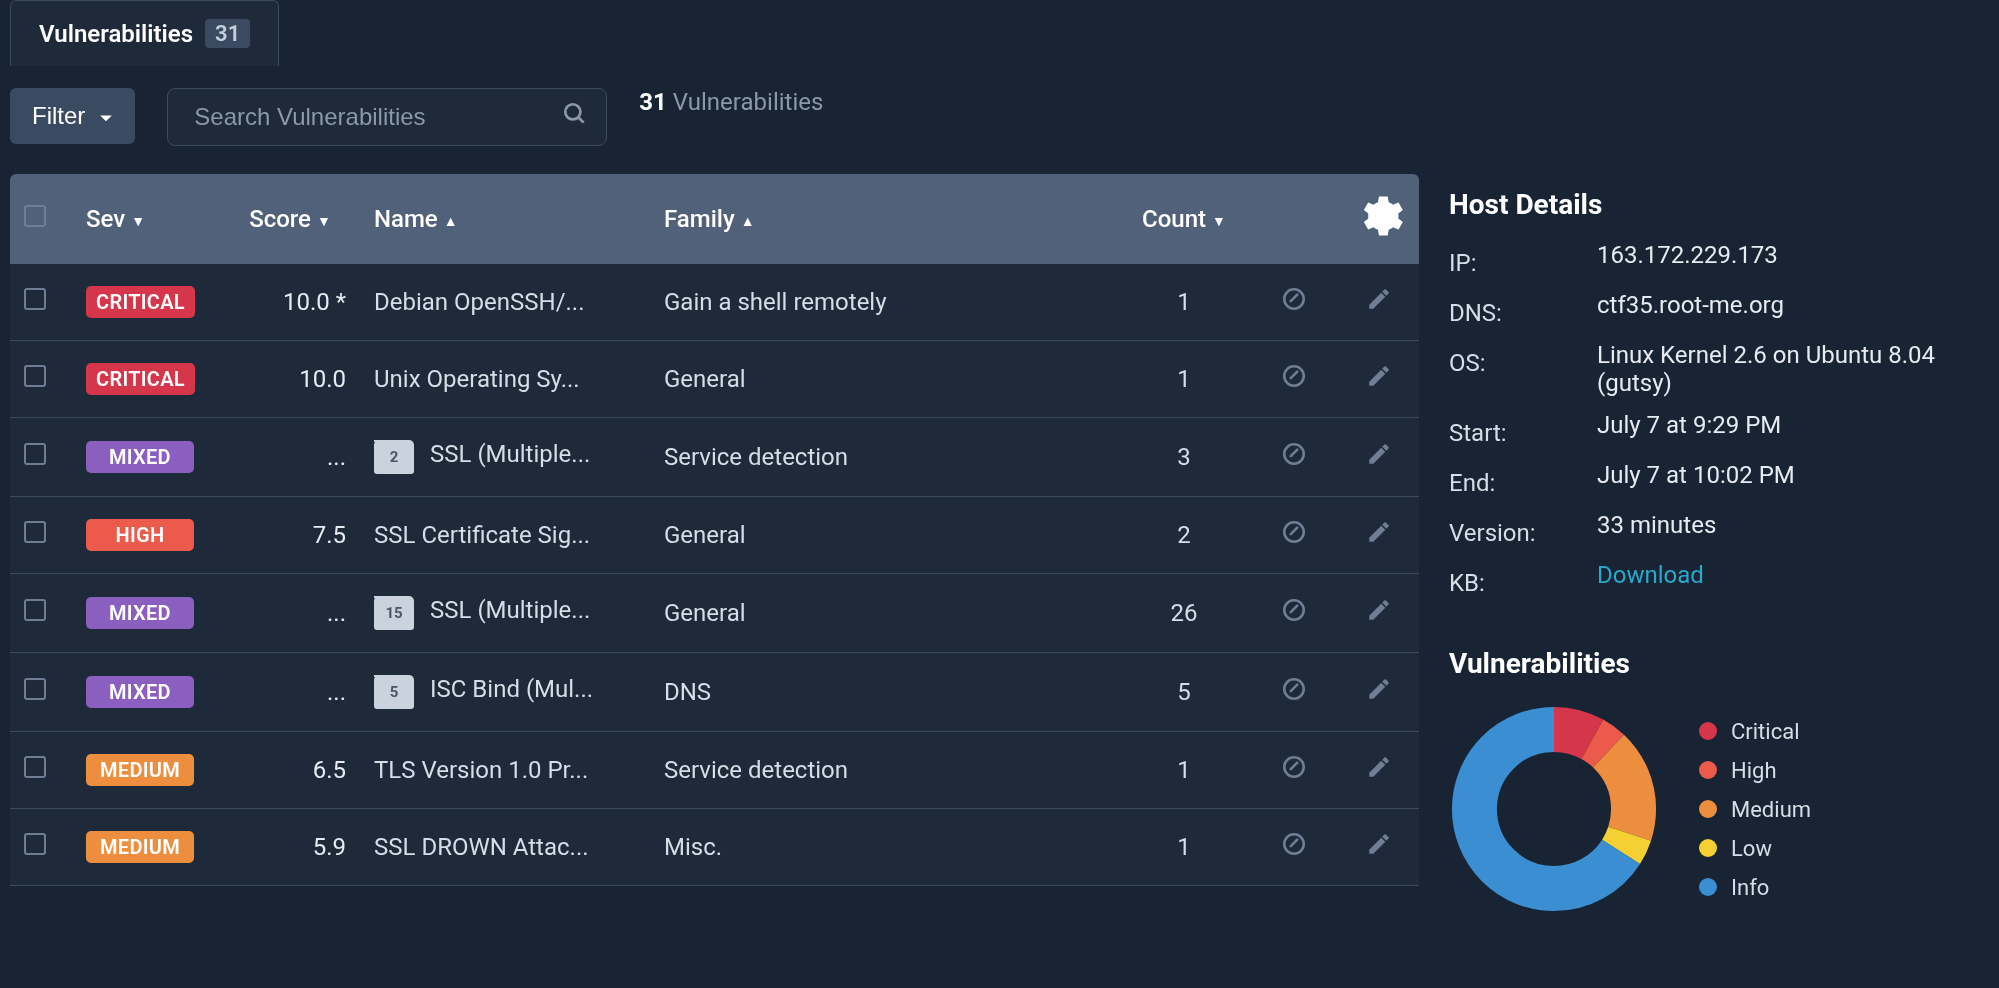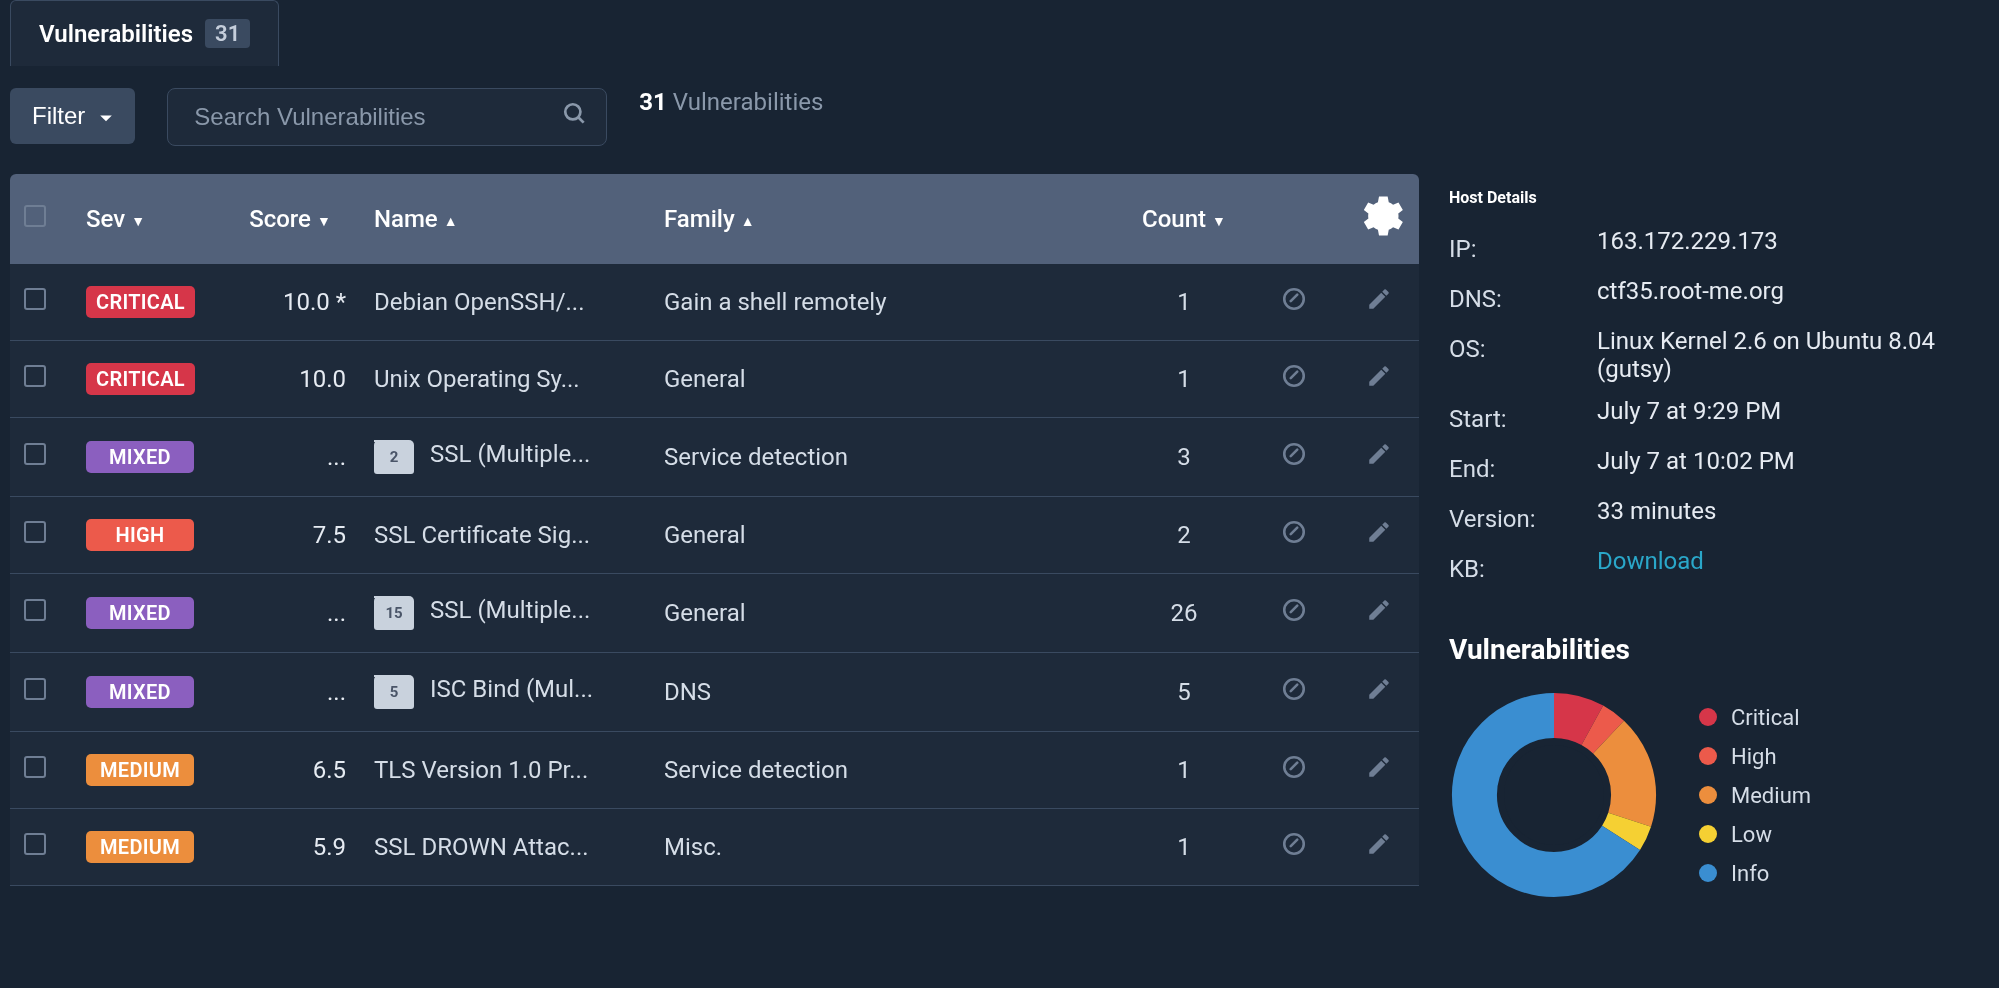--- a/index.html
+++ b/index.html
@@ -76,21 +76,21 @@
 
   .name-cell{display:flex;gap:16px;white-space:nowrap;overflow:hidden;text-overflow:ellipsis;}
   .folder-icon{display:inline-flex;align-items:center;justify-content:center;width:40px;height:34px;background:#c9d2dd;border-radius:5px 5px 3px 3px;position:relative;color:#4a5568;font-size:16px;font-weight:700;flex:0 0 auto;}
   .folder-icon::before{content:"";position:absolute;top:-6px;left:0;width:20px;height:8px;background:#c9d2dd;border-radius:3px 3px 0 0;}
   .folder-num{position:relative;z-index:1;font-size:15px;}
 
   .icon-btn{color:#6f7e94;display:inline-flex;}
   .icon-btn svg{width:26px;height:26px;}
 
   
-  .side h2{color:#fff;font-size:16px;font-weight:700;margin:8px 0 20px 0;}
+  .side h2{color:#fff;font-size:28px;font-weight:700;margin:8px 0 20px 0;}
   .side h3{color:#fff;font-size:28px;font-weight:700;margin:50px 0 24px 0;}
   .kv{display:grid;grid-template-columns:140px 1fr;row-gap:14px;column-gap:8px;font-size:24px;}
   .kv .k{color:var(--text);margin-top:8px;}
   .kv .v{color:#e6ebf2;}
   .kv .v a{color:var(--link);text-decoration:none;}
 
   .chart-row{display:flex;align-items:center;gap:40px;}
   .donut{width:210px;height:210px;}
   .legend{display:flex;flex-direction:column;gap:14px;font-size:22px;}
   .legend-item{display:flex;align-items:center;gap:14px;}

